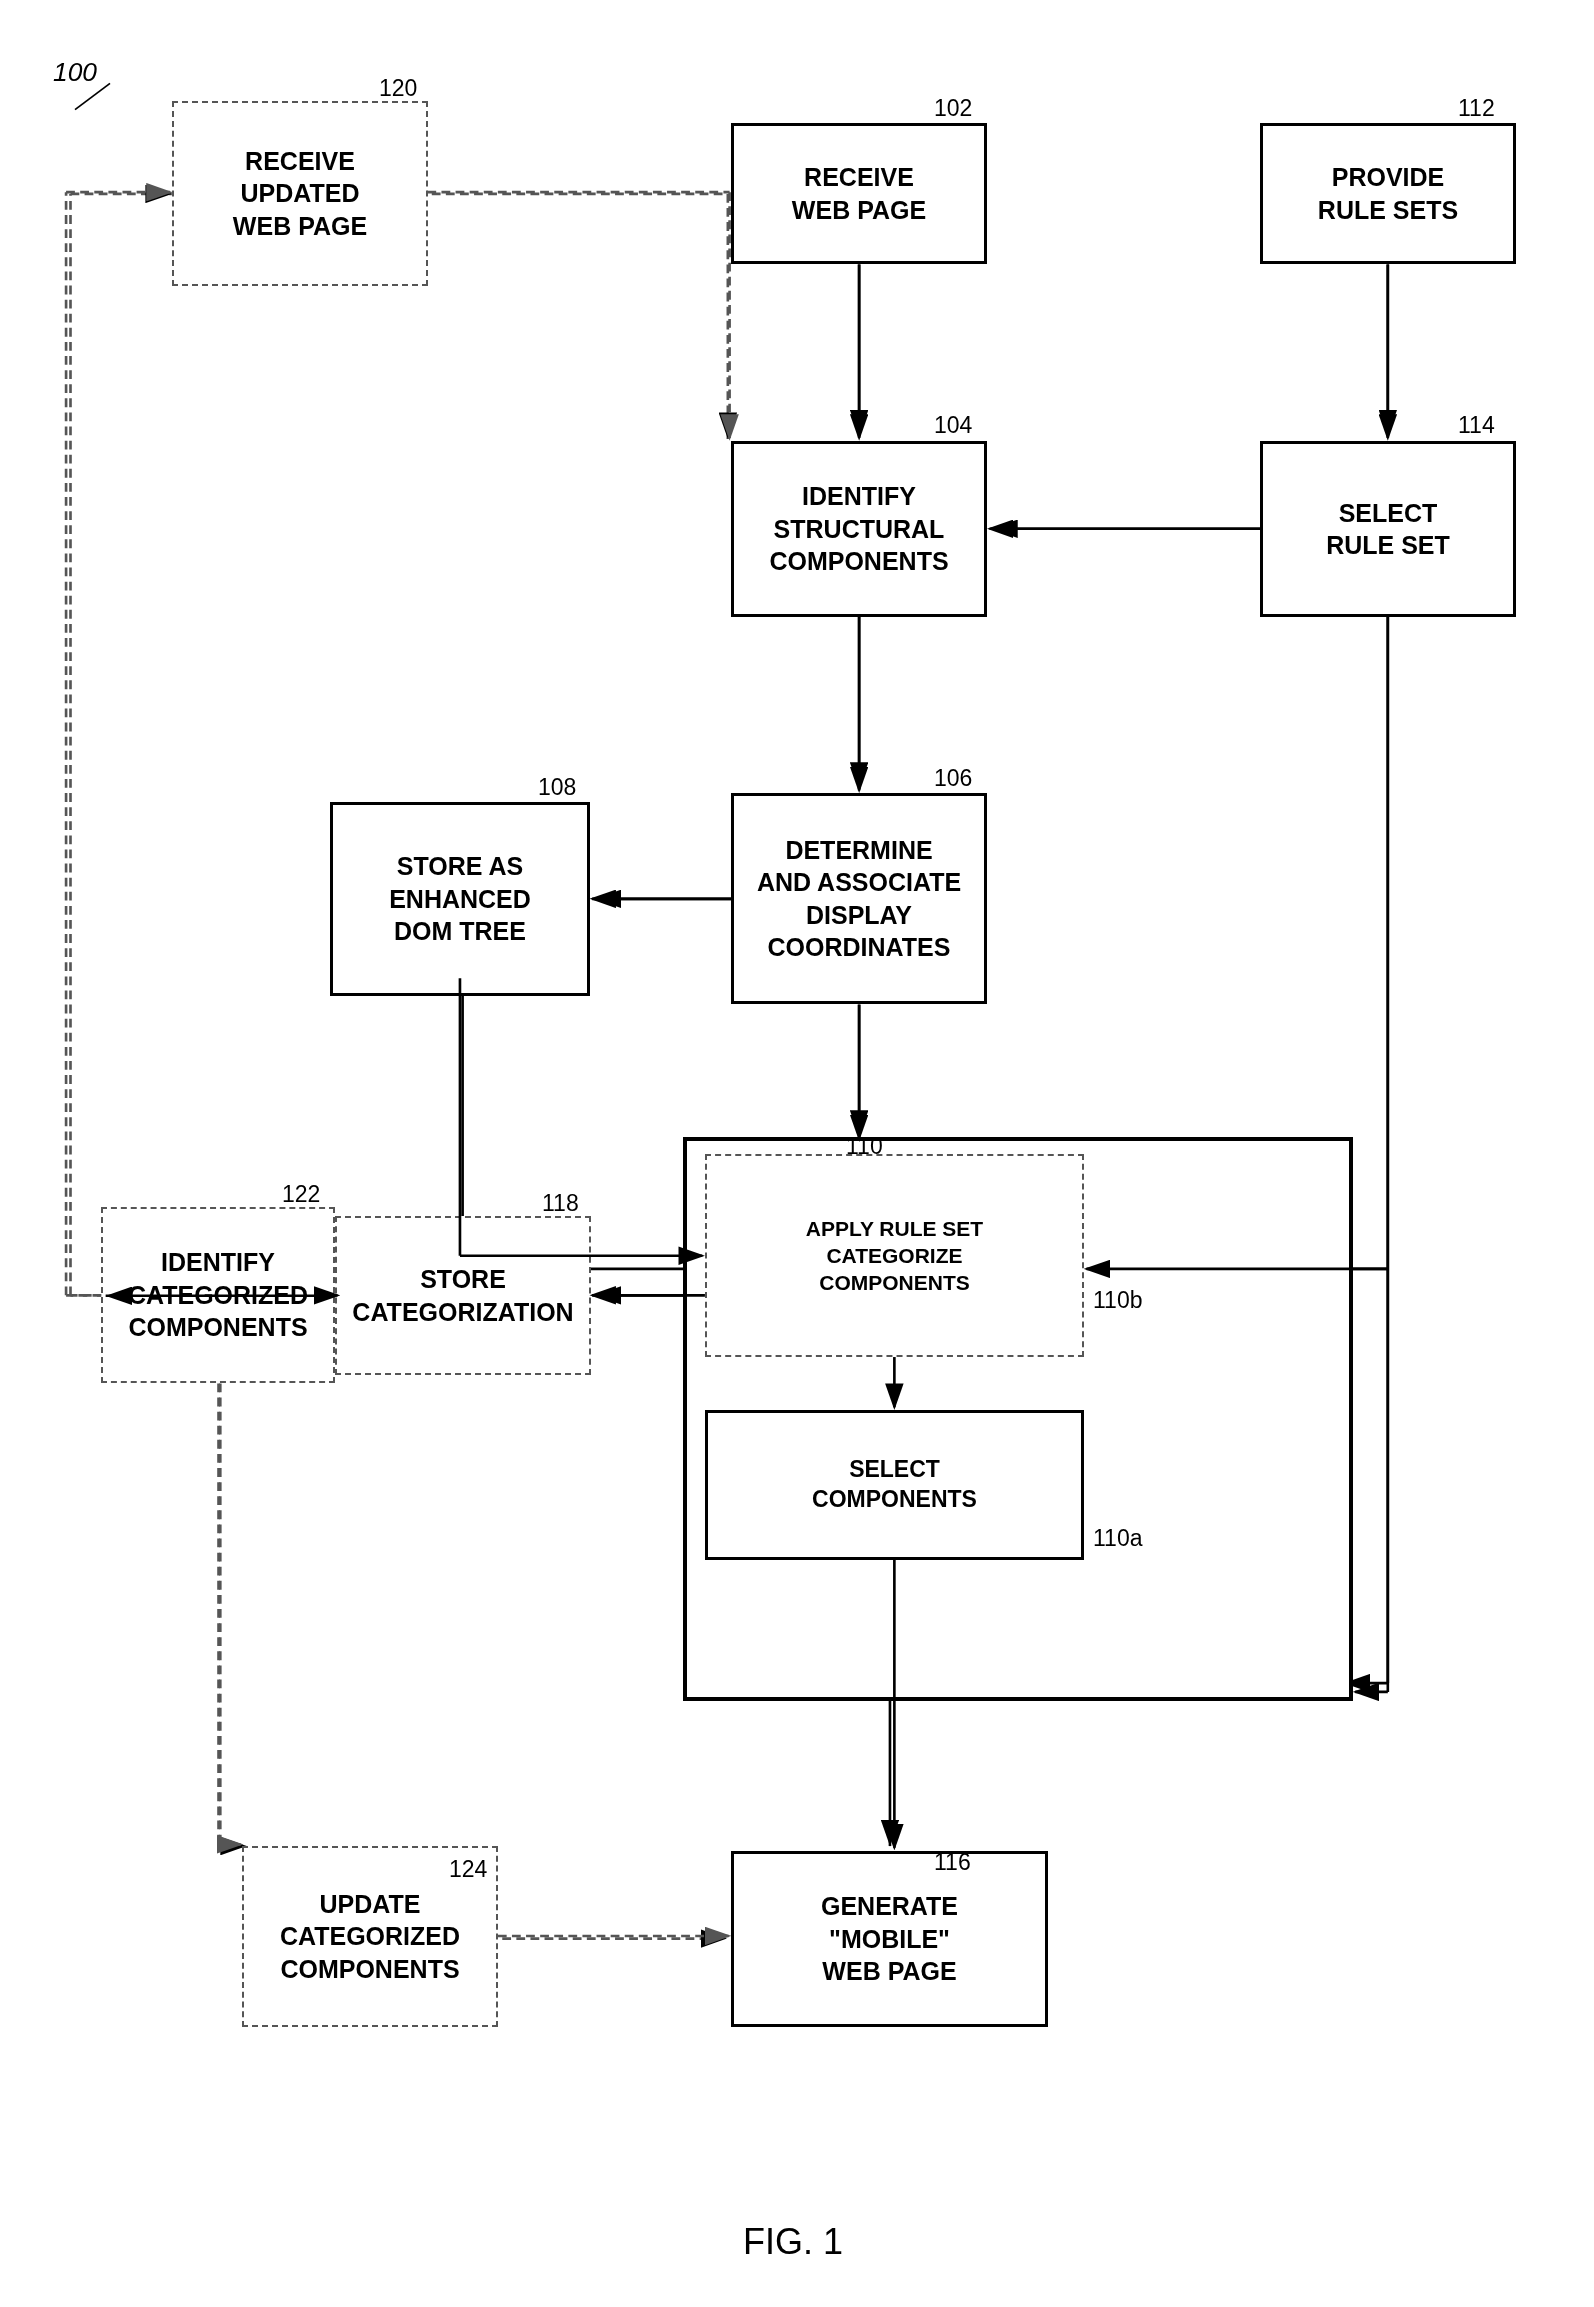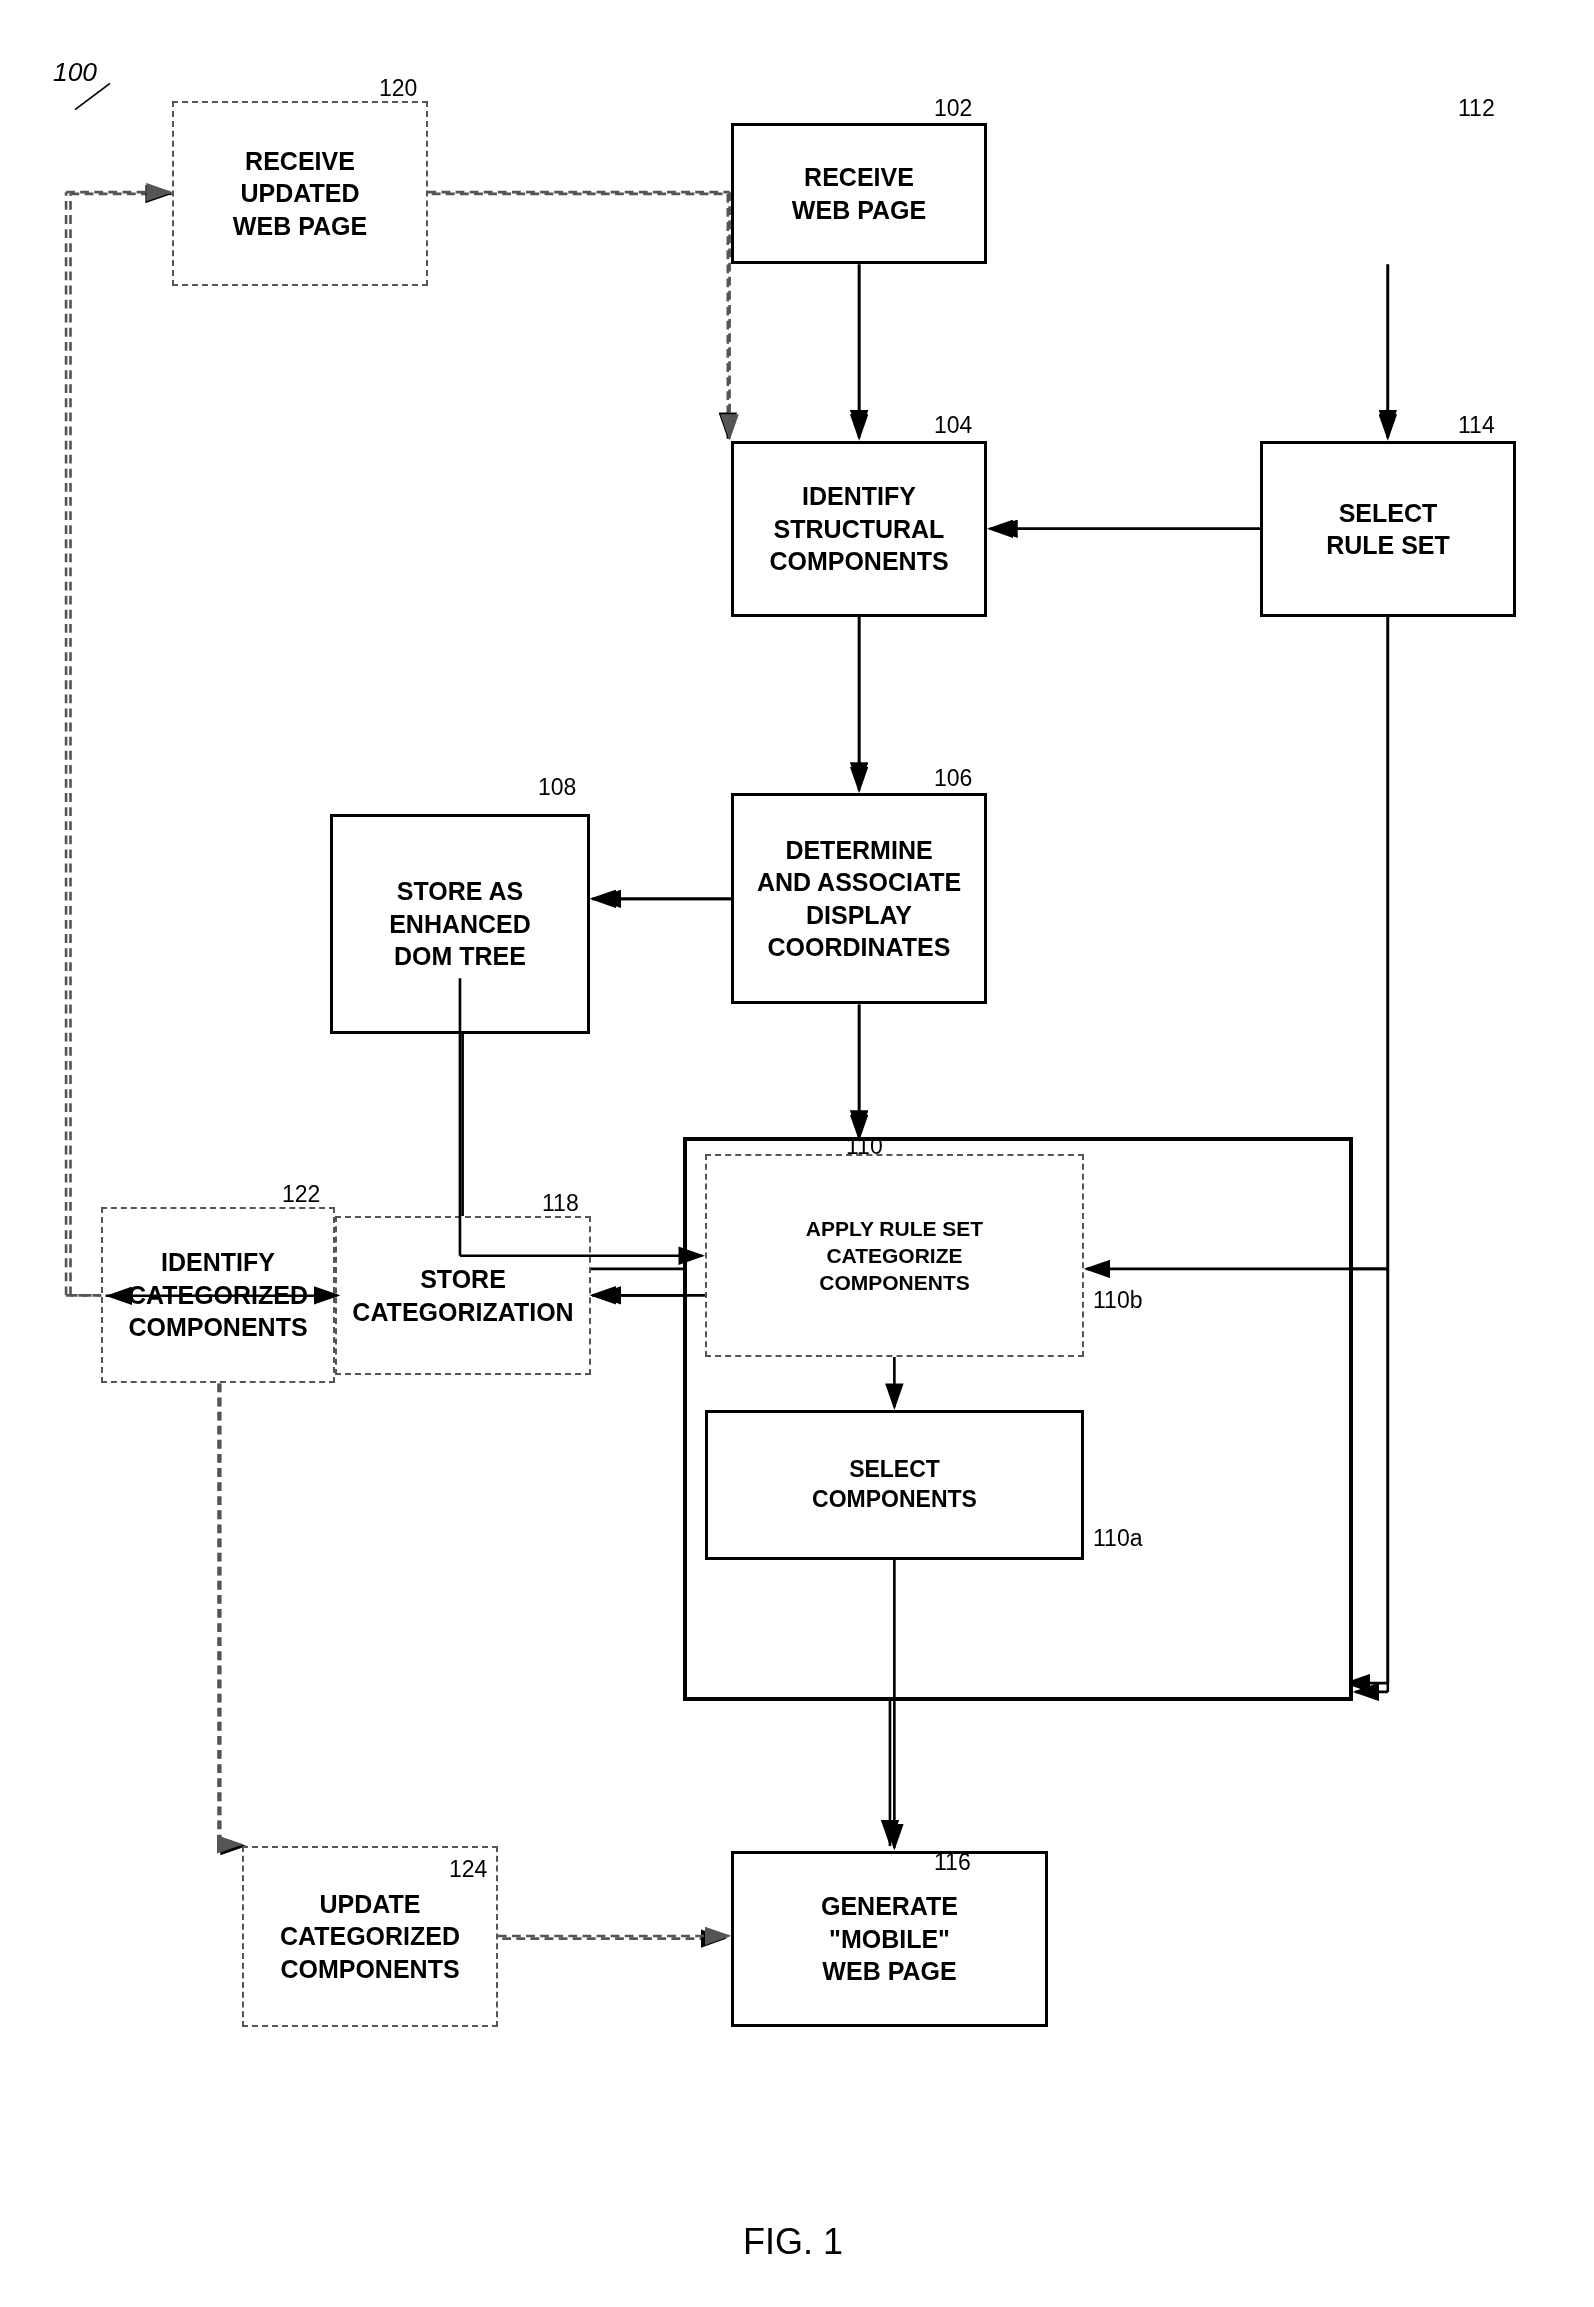--- a/index.html
+++ b/index.html
@@ -139,33 +139,36 @@
   <div class="box box-dashed" style="left:172px; top:101px; width:256px; height:185px;">
     <span>RECEIVE<br>UPDATED<br>WEB PAGE</span>
   </div>
   <div class="ref-label" style="left:379px; top:75px;">120</div>
 
   <div class="box box-solid" style="left:731px; top:123px; width:256px; height:141px;">
     <span>RECEIVE<br>WEB PAGE</span>
   </div>
   <div class="ref-label" style="left:934px; top:95px;">102</div>
 
+  <div class="box box-solid" style="left:1260px; top:123px; width:256px; height:141px;">
+    <span>PROVIDE<br>RULE SETS</span>
+  </div>
   <div class="ref-label" style="left:1458px; top:95px;">112</div>
 
   <div class="box box-solid" style="left:731px; top:441px; width:256px; height:176px;">
     <span>IDENTIFY<br>STRUCTURAL<br>COMPONENTS</span>
   </div>
   <div class="ref-label" style="left:934px; top:412px;">104</div>
 
   <div class="box box-solid" style="left:1260px; top:441px; width:256px; height:176px;">
     <span>SELECT<br>RULE SET</span>
   </div>
   <div class="ref-label" style="left:1458px; top:412px;">114</div>
 
-  <div class="box box-solid" style="left:330px; top:802px; width:260px; height:220px;margin-top:12px;">
+  <div class="box box-solid" style="left:330px; top:802px; width:260px; height:194px;">
     <span>STORE AS<br>ENHANCED<br>DOM TREE</span>
   </div>
   <div class="ref-label" style="left:538px; top:774px;">108</div>
 
   <div class="box box-solid" style="left:731px; top:793px; width:256px; height:211px;">
     <span>DETERMINE<br>AND ASSOCIATE<br>DISPLAY<br>COORDINATES</span>
   </div>
   <div class="ref-label" style="left:934px; top:765px;">106</div>
 
   <div class="box" style="left:683px; top:1137px; width:670px; height:564px; border:4.4px solid #000; background:#fff; font-size:0;"></div>

